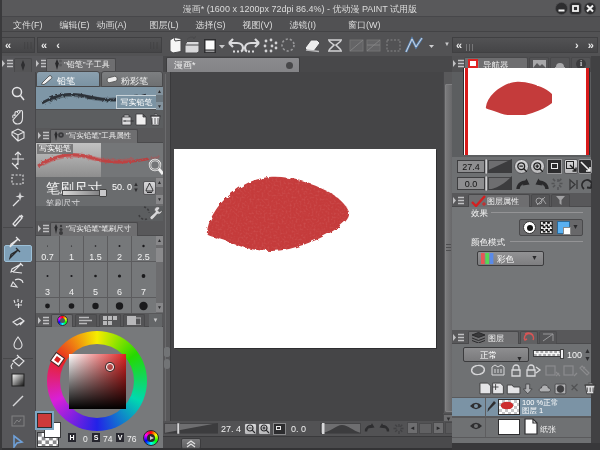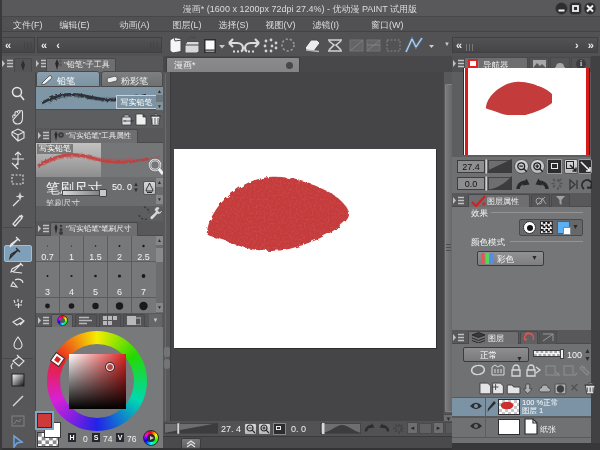--- a/index.html
+++ b/index.html
@@ -15,33 +15,33 @@
     <defs>
 <filter id="rough2" x="-30%" y="-30%" width="160%" height="160%">
 <feTurbulence type="fractalNoise" baseFrequency="0.35" numOctaves="2" seed="11" result="n"></feTurbulence>
 <feDisplacementMap in="SourceGraphic" in2="n" scale="3"></feDisplacementMap>
 </filter>
 </defs>
   </svg>
 <div class="abs" style="left:0;top:0;width:2px;height:450px;background:#3a3a3c;z-index:9"></div>
 
 <div class="abs" style="left:0;top:0;width:600px;height:17px;background:#59595b;border-bottom:1px solid #47474a"></div>
-<div class="abs txt" style="left:0;top:3px;width:600px;text-align:center;font-size:9px">漫画* (1600 x 1200px 72dpi 27.4%) - 优动漫 PAINT 试用版</div>
+<div class="abs txt" style="left:0;top:3px;width:600px;text-align:center;font-size:9px">漫画* (1600 x 1200px 72dpi 86.4%) - 优动漫 PAINT 试用版</div>
 <svg class="abs" style="left:555px;top:2px" width="42" height="13" viewBox="0 0 42 13">
 <circle cx="6.5" cy="6.5" r="6" fill="#2d2d2f" stroke="#525254" stroke-width="0.6"></circle>
 <path d="M3.5,8.5 h6" stroke="#f2f2f2" stroke-width="2"></path>
 <rect x="14.5" y="0.5" width="12" height="12" rx="3.5" fill="#2d2d2f" stroke="#525254" stroke-width="0.6"></rect>
 <rect x="18" y="4" width="5" height="5" fill="none" stroke="#f2f2f2" stroke-width="1.8"></rect>
 <circle cx="35" cy="6.5" r="6" fill="#2d2d2f" stroke="#525254" stroke-width="0.6"></circle>
 <path d="M32,3.5 l6,6 m0,-6 l-6,6" stroke="#f2f2f2" stroke-width="2"></path>
 </svg>
 
 <div class="abs" style="left:0;top:17px;width:600px;height:15px;background:#515153;border-bottom:1px solid #434345"></div>
 <div class="abs txt" style="left:13px;top:19px;font-size:9px">
-<span style="margin-right:17px">文件(F)</span><span style="margin-right:30px">编辑(E)</span><span style="margin-right:23px">动画(A)</span><span style="margin-right:17px">图层(L)</span><span style="margin-right:17px">选择(S)</span><span style="margin-right:17px">视图(V)</span><span style="margin-right:32px">滤镜(I)</span><span>窗口(W)</span>
+<span style="margin-right:17px">文件(F)</span><span style="margin-right:7px">编辑(E)</span><span style="margin-right:23px">动画(A)</span><span style="margin-right:17px">图层(L)</span><span style="margin-right:17px">选择(S)</span><span style="margin-right:17px">视图(V)</span><span style="margin-right:32px">滤镜(I)</span><span>窗口(W)</span>
 </div>
 
 <div class="abs" style="left:0;top:32px;width:600px;height:24px;background:#525254"></div>
 <div class="abs hdr" style="left:1px;top:37px;width:34px;height:16px">&nbsp;«<span class="grip" style="float:right;margin-right:1px">|||</span></div>
 <div class="abs hdr" style="left:37px;top:37px;width:125px;height:16px">&nbsp;«&nbsp;&nbsp;&nbsp;‹<span class="grip" style="float:right;margin-right:2px">|||</span></div>
 <div class="abs hdr" style="left:452px;top:37px;width:146px;height:16px">&nbsp;«<span class="grip" style="color:#8e8e90">&nbsp;|||</span><span style="float:right">»&nbsp;</span><span style="float:right">›&nbsp;&nbsp;&nbsp;</span></div>
 
 <svg class="abs" style="left:163px;top:36px" width="290" height="20" viewBox="0 0 290 20">
 <path d="M7,4 l4,-2.5 7,1 v13 l-8,1.5 -3,-2 z" fill="#f6f6f6" stroke="#4a4a4c"></path>
     <path d="M11,1.5 l1,3.5 6,-0.8" fill="none" stroke="#4a4a4c"></path>

